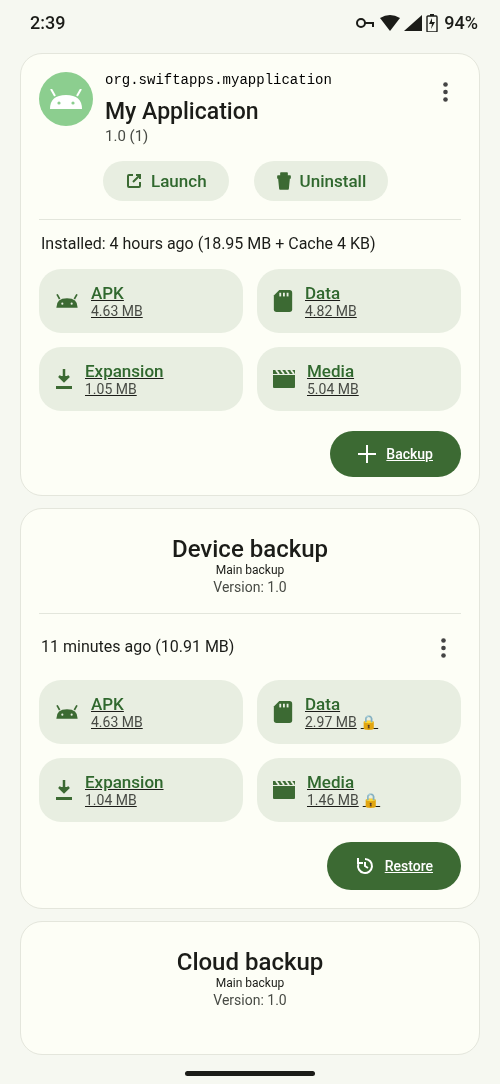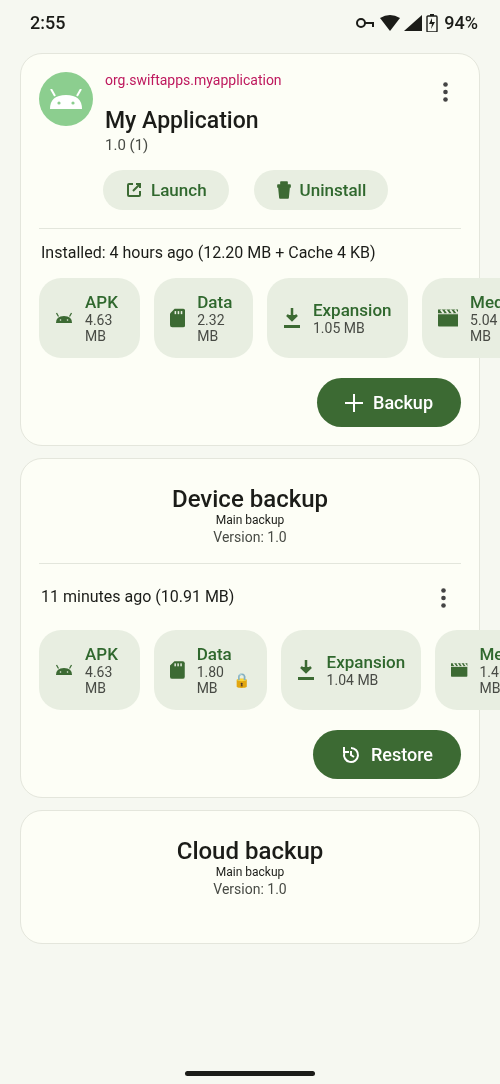--- a/index.html
+++ b/index.html
@@ -30,76 +30,77 @@
     padding: 18px;
   }
   .app-header { display: flex; align-items: flex-start; gap: 12px; }
   .app-icon {
     width: 54px; height: 54px; border-radius: 50%;
     background: #8cce8f;
     display: flex; align-items: center; justify-content: center;
     flex-shrink: 0;
   }
   .app-meta { flex: 1; }
-  .pkg { color: #be185d; font-size: 14px; margin-bottom: 19px; }
+  .pkg { color: #000000; font-size: 14px; margin-bottom: 10px; font-family: Liberation Mono, monospace; }
   .app-name { font-size: 23px; font-weight: 500; }
   .app-version { color: #484b45; font-size: 15px; margin-top: 2px; }
   .more-btn {
     width: 32px; height: 32px; display: flex; align-items: center; justify-content: center;
     margin-top: 4px;
   }
   .action-pills { display: flex; gap: 25px; margin: 16px 0 6px 64px; }
   .pill {
     display: inline-flex; align-items: center; gap: 8px;
     background: #e8eee1;
     border-radius: 22px;
     padding: 10px 22px;
     font-size: 17px;
     color: #30682e;
     font-weight: 500;
   }
   .divider { border: none; border-top: 1px solid #e3e6dc; margin: 18px 0 14px; }
   .install-line { font-size: 16px; color: #1b1c18; margin-bottom: 16px; padding: 0 2px; }
-  .tile-grid { display: grid; grid-template-columns: 1fr 1fr 1fr 1fr; gap: 14px; }
+  .tile-grid { display: grid; grid-template-columns: 1fr 1fr; gap: 14px; text-decoration: underline; }
   .tile {
     background: #e8eee1;
     border-radius: 22px;
     padding: 14px 16px;
     display: flex; align-items: center; gap: 12px;
   }
   .tile-txt { display: flex; flex-direction: column; }
   .tile-title { color: #30682e; font-size: 17px; font-weight: 500; }
   .tile-sub { color: #484b45; font-size: 14px; display: flex; align-items: center; gap: 4px; }
   .fab-row { display: flex; justify-content: flex-end; margin-top: 20px; }
   .fab {
     display: inline-flex; align-items: center; gap: 10px;
     background: #3c6a33;
     color: #fff;
     border-radius: 26px;
     padding: 14px 28px;
-    font-size: 18px;
+    font-size: 14px;
     font-weight: 500;
+    text-decoration: underline;
   }
   .section-head { text-align: center; margin: 8px 0 6px; }
   .section-title { font-size: 24px; font-weight: 500; }
   .section-sub { font-size: 12px; }
   .section-ver { font-size: 14px; color: #484b45; margin-top: 2px; }
   .sub-row { display: flex; justify-content: space-between; align-items: center; padding: 0 2px; margin-bottom: 16px; }
   .sub-row-text { font-size: 16px; }
   .nav-bar {
     position: absolute; bottom: 8px; left: 50%; transform: translateX(-50%);
     width: 130px; height: 5px; background: #1b1c18; border-radius: 3px;
   }
   .ico { fill: #3c6a33; }
 </style>
 </head>
 <body>
 
 <div class="status-bar">
-  <span>2:55</span>
+  <span>2:39</span>
   <div class="status-right">
     <svg width="20" height="12" viewBox="0 0 20 12">
         <circle cx="5" cy="6" r="4" fill="none" stroke="#1b1c18" stroke-width="2"></circle>
         <rect x="9" y="5" width="9" height="2" fill="#1b1c18"></rect>
         <rect x="16" y="5" width="2" height="5" fill="#1b1c18"></rect>
       </svg>
     <svg width="20" height="16" viewBox="0 0 20 16">
         <path d="M10 16 L0 3 Q10 -3 20 3 Z" fill="#1b1c18"></path>
       </svg>
     <svg width="18" height="16" viewBox="0 0 18 16">
@@ -149,21 +150,21 @@
     <div class="pill">
       <svg width="16" height="18" viewBox="0 0 16 18">
           <path class="ico" d="M2 4h12v2H2zM5 1h6v2H5zM3 7h10l-1 10H4z" fill="none" stroke="#3c6a33" stroke-width="1.7" stroke-linejoin="round"></path>
         </svg>
       <span>Uninstall</span>
     </div>
   </div>
 
   <hr class="divider">
 
-  <div class="install-line">Installed: 4 hours ago (12.20 MB + Cache 4 KB)</div>
+  <div class="install-line">Installed: 4 hours ago (18.95 MB + Cache 4 KB)</div>
 
   <div class="tile-grid">
     <div class="tile">
       <svg width="24" height="14" viewBox="0 0 36 20">
           <path d="M2 20 Q2 6 18 6 Q34 6 34 20 Z" fill="#3c6a33"></path>
           <line x1="7" y1="7" x2="3" y2="0" stroke="#3c6a33" stroke-width="2.5"></line>
           <line x1="29" y1="7" x2="33" y2="0" stroke="#3c6a33" stroke-width="2.5"></line>
           <circle cx="11" cy="14" r="1.6" fill="#e8eee1"></circle>
           <circle cx="25" cy="14" r="1.6" fill="#e8eee1"></circle>
         </svg>
@@ -174,21 +175,21 @@
     </div>
     <div class="tile">
       <svg width="20" height="22" viewBox="0 0 20 24">
           <path class="ico" d="M6 0h11a3 3 0 0 1 3 3v18a3 3 0 0 1-3 3H3a3 3 0 0 1-3-3V6z"></path>
           <rect x="6" y="3" width="2" height="4" fill="#e8eee1"></rect>
           <rect x="10" y="3" width="2" height="4" fill="#e8eee1"></rect>
           <rect x="14" y="3" width="2" height="4" fill="#e8eee1"></rect>
         </svg>
       <div class="tile-txt">
           <span class="tile-title">Data</span>
-          <span class="tile-sub">2.32 MB</span>
+          <span class="tile-sub">4.82 MB</span>
         </div>
     </div>
     <div class="tile">
       <svg width="18" height="20" viewBox="0 0 18 20">
           <path class="ico" d="M9 0v11M4 7l5 5 5-5" fill="none" stroke="#3c6a33" stroke-width="2.5"></path>
           <rect x="1" y="17" width="16" height="3" fill="#3c6a33"></rect>
         </svg>
       <div class="tile-txt">
           <span class="tile-title">Expansion</span>
           <span class="tile-sub">1.05 MB</span>
@@ -253,21 +254,21 @@
     <div class="tile">
       <svg width="20" height="22" viewBox="0 0 20 24">
           <path class="ico" d="M6 0h11a3 3 0 0 1 3 3v18a3 3 0 0 1-3 3H3a3 3 0 0 1-3-3V6z"></path>
           <rect x="6" y="3" width="2" height="4" fill="#e8eee1"></rect>
           <rect x="10" y="3" width="2" height="4" fill="#e8eee1"></rect>
           <rect x="14" y="3" width="2" height="4" fill="#e8eee1"></rect>
         </svg>
       <div class="tile-txt">
           <span class="tile-title">Data</span>
           <span class="tile-sub">
-            <span>1.80 MB</span> 
+            <span>2.97 MB</span> 
             <span>🔒</span>
           </span>
         </div>
     </div>
     <div class="tile">
       <svg width="18" height="20" viewBox="0 0 18 20">
           <path class="ico" d="M9 0v11M4 7l5 5 5-5" fill="none" stroke="#3c6a33" stroke-width="2.5"></path>
           <rect x="1" y="17" width="16" height="3" fill="#3c6a33"></rect>
         </svg>
       <div class="tile-txt">

